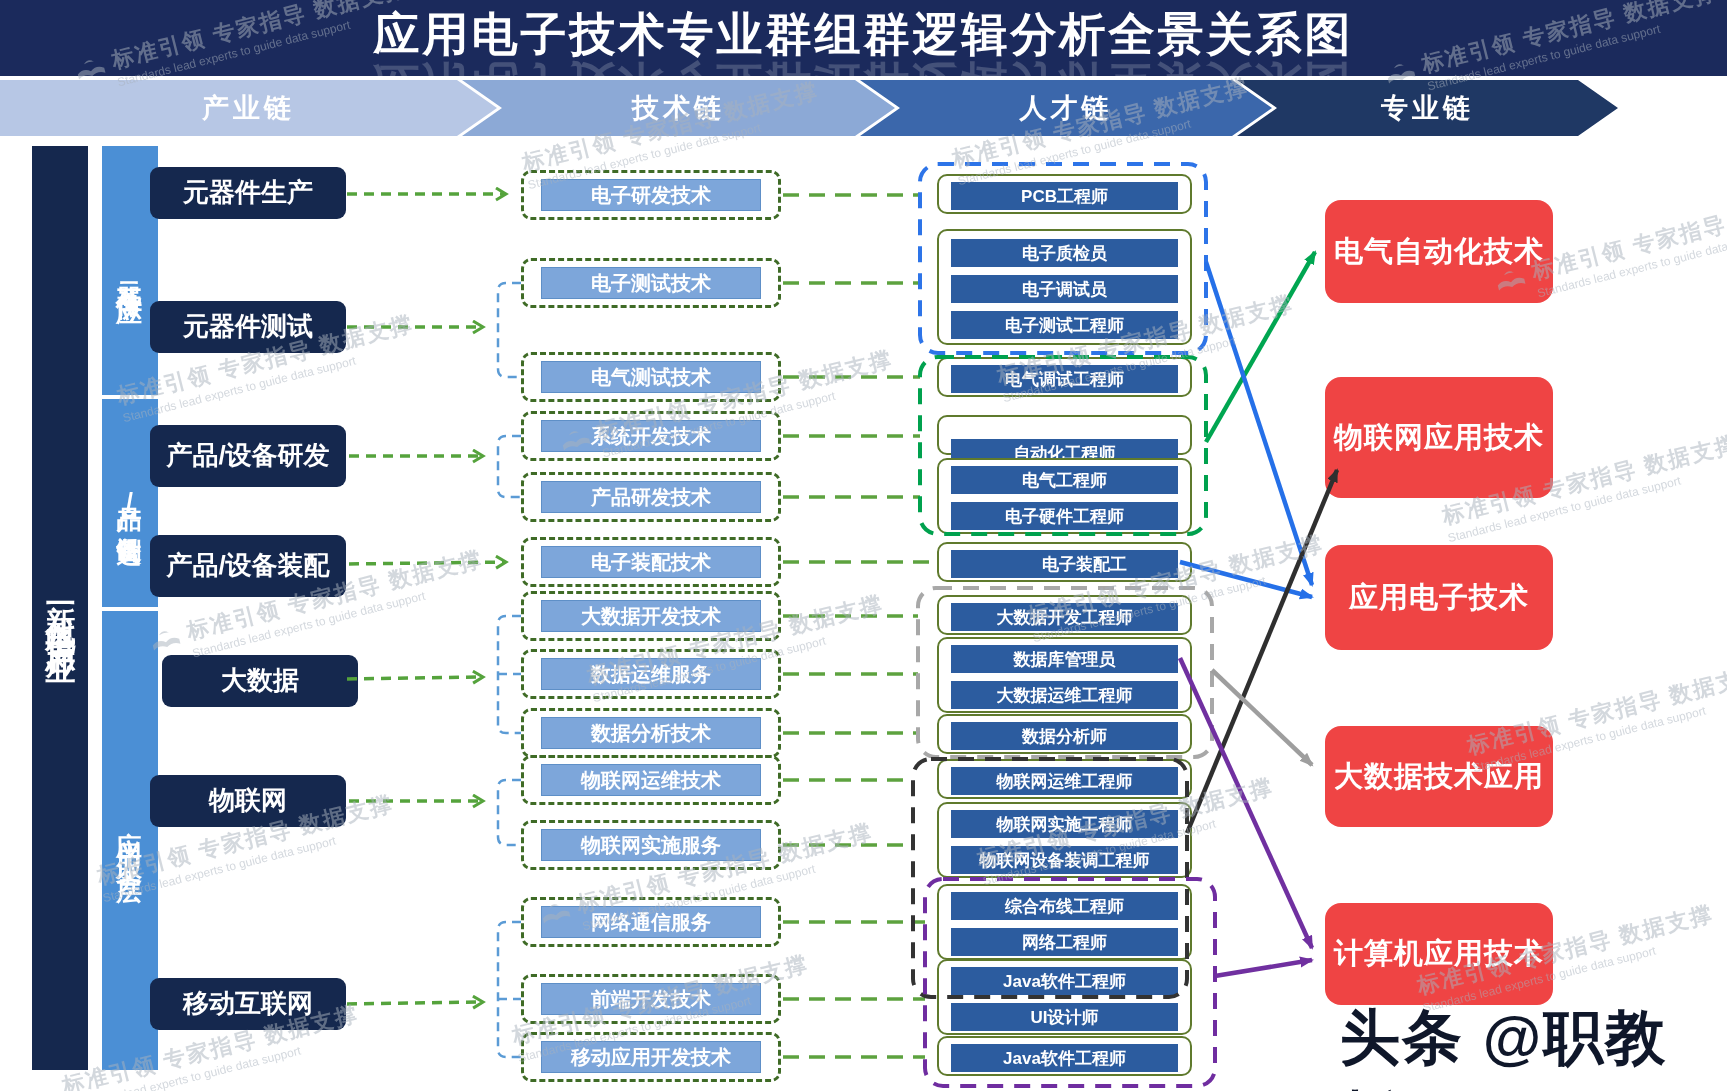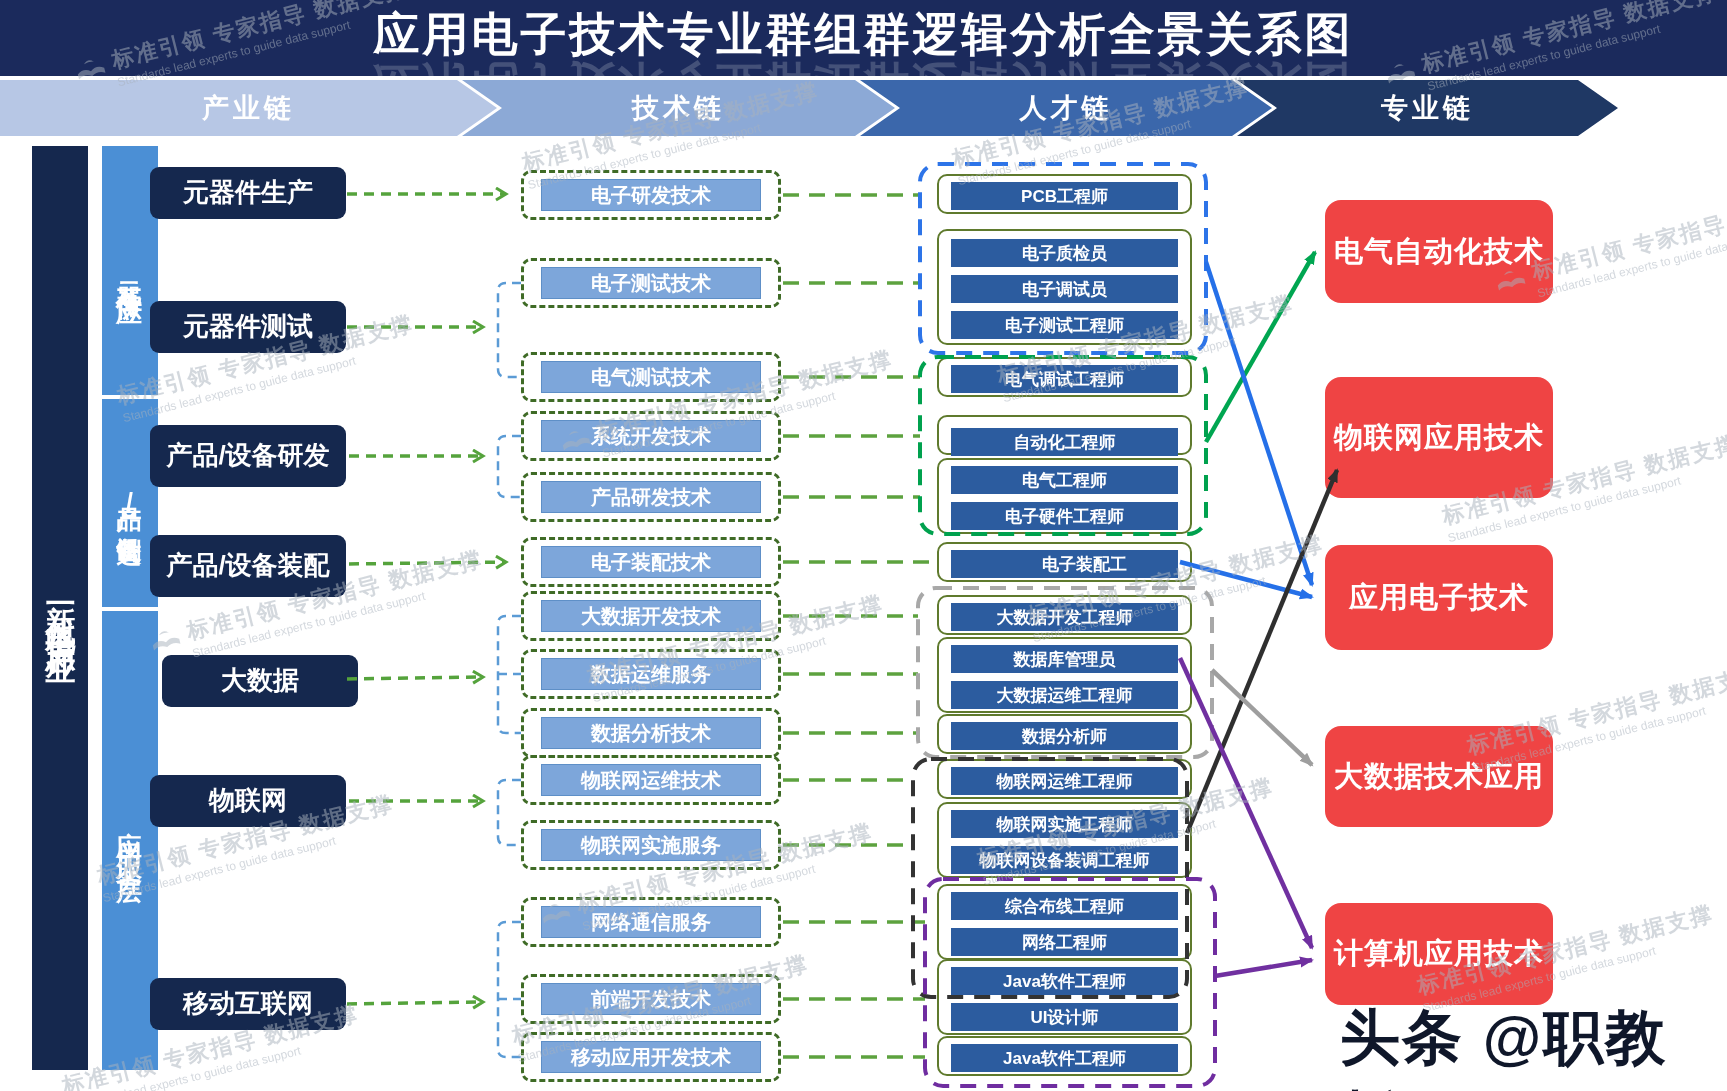--- a/index.html
+++ b/index.html
@@ -134,21 +134,21 @@
   </div>
   <div class="group" style="top:229px;height:116px;">
     <div class="trow" style="top:8px;">电子质检员</div>
     <div class="trow" style="top:44px;">电子调试员</div>
     <div class="trow" style="top:80px;">电子测试工程师</div>
   </div>
   <div class="group" style="top:357px;height:40px;">
     <div class="trow" style="top:6px;">电气调试工程师</div>
   </div>
   <div class="group" style="top:415px;height:40px;">
-    <div class="trow" style="top:11px;">自动化工程师</div>
+    <div class="trow" style="top:22px;">自动化工程师</div>
   </div>
   <div class="group" style="top:458px;height:76px;">
     <div class="trow" style="top:6px;">电气工程师</div>
     <div class="trow" style="top:42px;">电子硬件工程师</div>
   </div>
   <div class="group" style="top:542px;height:40px;">
     <div class="trow" style="top:6px;padding-left:40px;">电子装配工</div>
   </div>
   <div class="group" style="top:595px;height:40px;">
     <div class="trow" style="top:6px;">大数据开发工程师</div>

